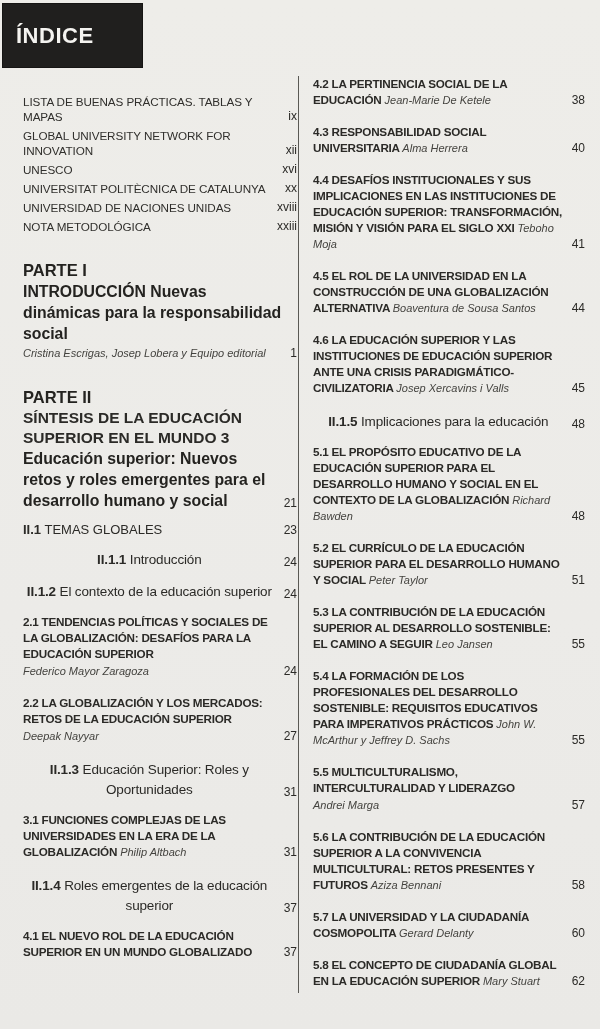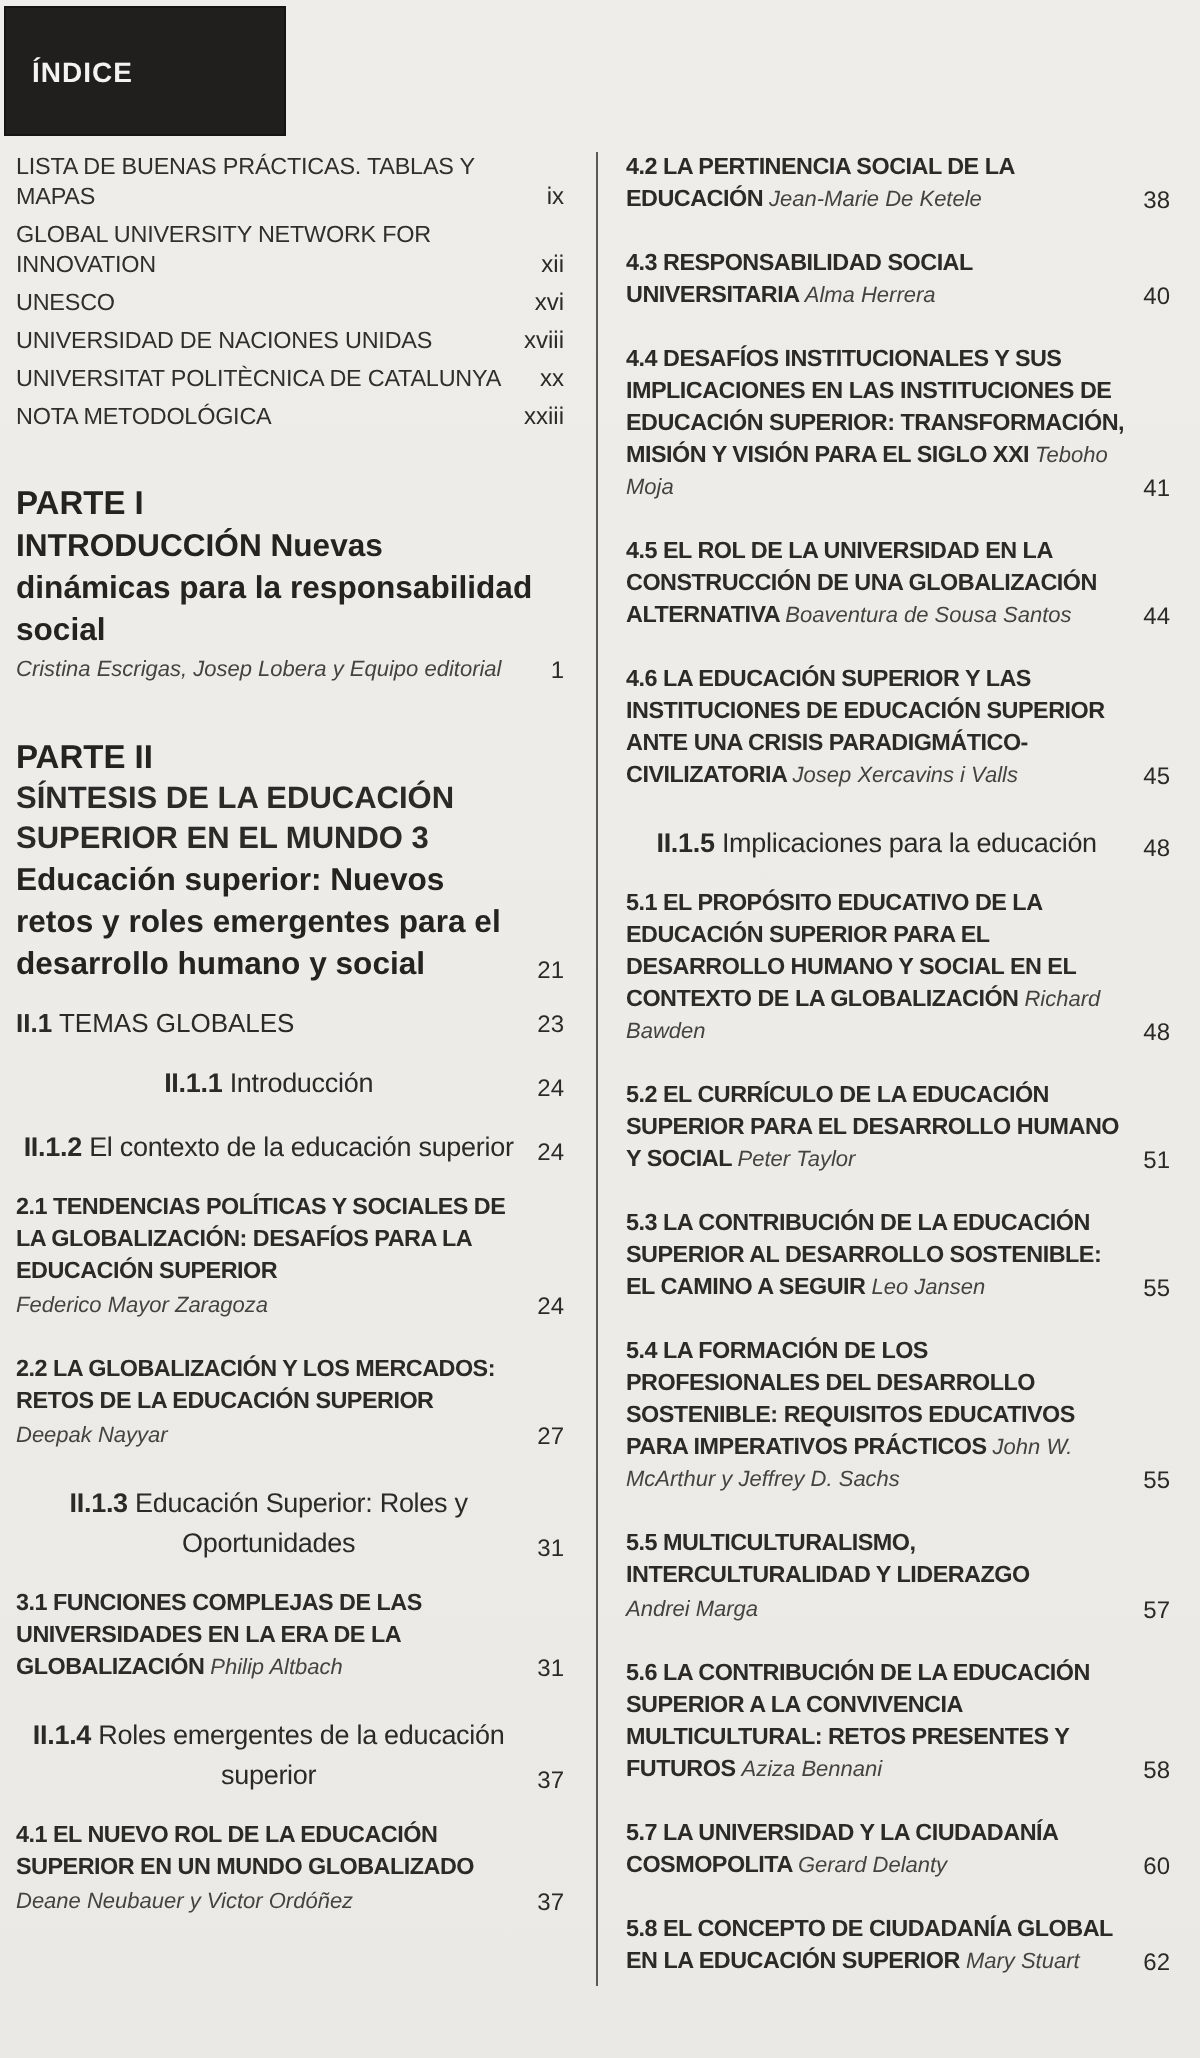--- a/index.html
+++ b/index.html
@@ -14,29 +14,29 @@
     background:#edece9;
     background-image:linear-gradient(180deg,#eeede9 0%,#ecebe8 60%,#eae9e6 100%);
   }
   .header-box{
     position:absolute;left:3px;top:4px;width:139px;height:63px;
     background:#201f1e;
     display:flex;align-items:center;
     box-shadow:0 0 0 1px #161514;
   }
   .header-title{
-    color:#f4f3f0;font-size:14px;font-weight:700;letter-spacing:.5px;
+    color:#f4f3f0;font-size:22px;font-weight:700;letter-spacing:.5px;
     padding-left:13px;
   }
   .divider{
     position:absolute;left:298px;top:76px;width:1px;height:917px;
     background:#5a5954;
   }
   .col{position:absolute;top:76px;}
-  .col-left{left:8px;width:274px;}
+  .col-left{left:23px;width:274px;margin-top:18px;}
   .col-right{left:313px;width:272px;}
 
   .entry{display:flex;align-items:flex-end;}
   .etxt{flex:1;min-width:0;}
   .epg{
     margin-left:8px;font-size:12px;line-height:15px;color:#2b2a27;
     white-space:nowrap;font-weight:400;
   }
 
   
@@ -78,26 +78,26 @@
       </div>
       <div class="entry front">
         <div class="etxt"><span class="ft">GLOBAL UNIVERSITY NETWORK FOR INNOVATION</span></div>
         <div class="epg">xii</div>
       </div>
       <div class="entry front">
         <div class="etxt"><span class="ft">UNESCO</span></div>
         <div class="epg">xvi</div>
       </div>
       <div class="entry front">
+        <div class="etxt"><span class="ft">UNIVERSITAT POLITÈCNICA DE CATALUNYA</span></div>
+        <div class="epg">xx</div>
+      </div>
+      <div class="entry front">
         <div class="etxt"><span class="ft">UNIVERSIDAD DE NACIONES UNIDAS</span></div>
         <div class="epg">xviii</div>
-      </div>
-      <div class="entry front">
-        <div class="etxt"><span class="ft">UNIVERSITAT POLITÈCNICA DE CATALUNYA</span></div>
-        <div class="epg">xx</div>
       </div>
       <div class="entry front">
         <div class="etxt"><span class="ft">NOTA METODOLÓGICA</span></div>
         <div class="epg">xxiii</div>
       </div>
       <div class="entry part">
         <div class="etxt">
           <div class="plabel">PARTE I</div>
           <div class="pmain">INTRODUCCIÓN Nuevas dinámicas para la responsabilidad social</div>
           <div class="pauthor">Cristina Escrigas, Josep Lobera y Equipo editorial</div>
@@ -158,21 +158,20 @@
       </div>
       <div class="entry sub">
         <div class="etxt">
           <div class="tl"><span class="num">II.1.4</span> <span class="t">Roles emergentes de la educación superior</span></div>
         </div>
         <div class="epg">37</div>
       </div>
       <div class="entry article">
         <div class="etxt">
           <div class="tl"><span class="num">4.1</span> <span class="t">EL NUEVO ROL DE LA EDUCACIÓN SUPERIOR EN UN MUNDO GLOBALIZADO</span></div>
-          <div class="au-line">Deane Neubauer y Victor Ordóñez</div>
         </div>
         <div class="epg">37</div>
       </div>
     </div>
   <div class="col col-right">
       <div class="entry article">
         <div class="etxt">
           <div class="tl"><span class="num">4.2</span> <span class="t">LA PERTINENCIA SOCIAL DE LA EDUCACIÓN</span> <span class="au">Jean-Marie De Ketele</span></div>
         </div>
         <div class="epg">38</div>

